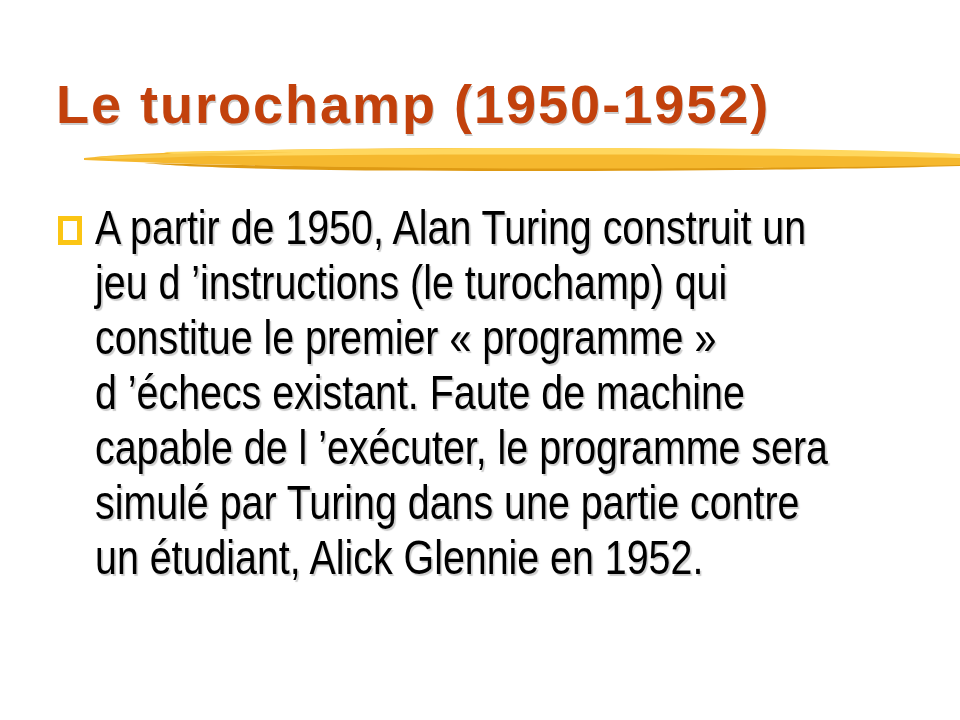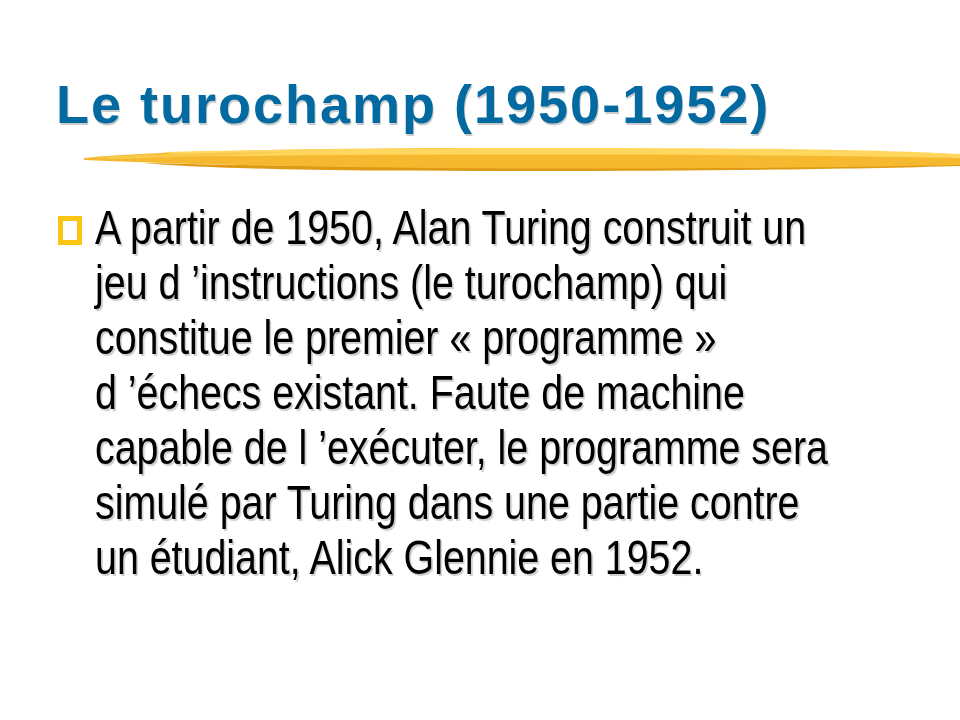--- a/index.html
+++ b/index.html
@@ -18,21 +18,21 @@
   .slide-title {
     position: absolute;
     left: 56px;
     top: 76px;
     margin: 0;
     font-family: "Liberation Sans", sans-serif;
     font-weight: bold;
     font-size: 54px;
     line-height: 1.05;
     letter-spacing: 2px;
-    color: #0369a1;
+    color: #c2410c;
     white-space: nowrap;
     text-shadow: 1px 2px 0 rgba(110,110,110,0.35);
   }
   .brush-underline {
     position: absolute;
     left: 84px;
     top: 139px;
     width: 876px;
     height: 38px;
   }

